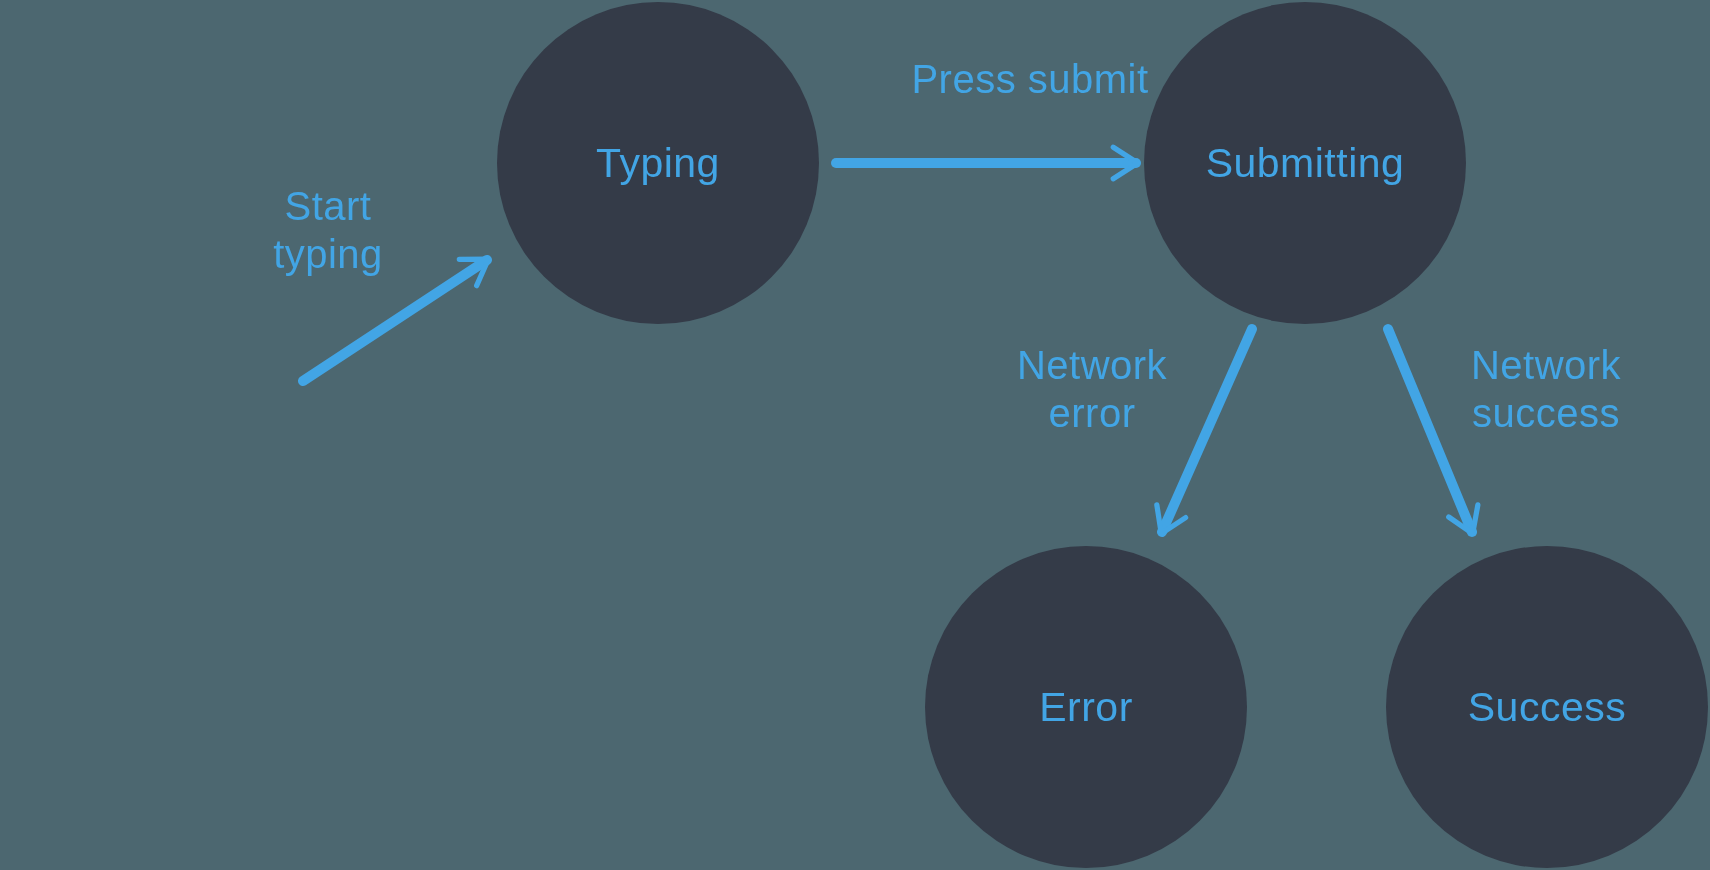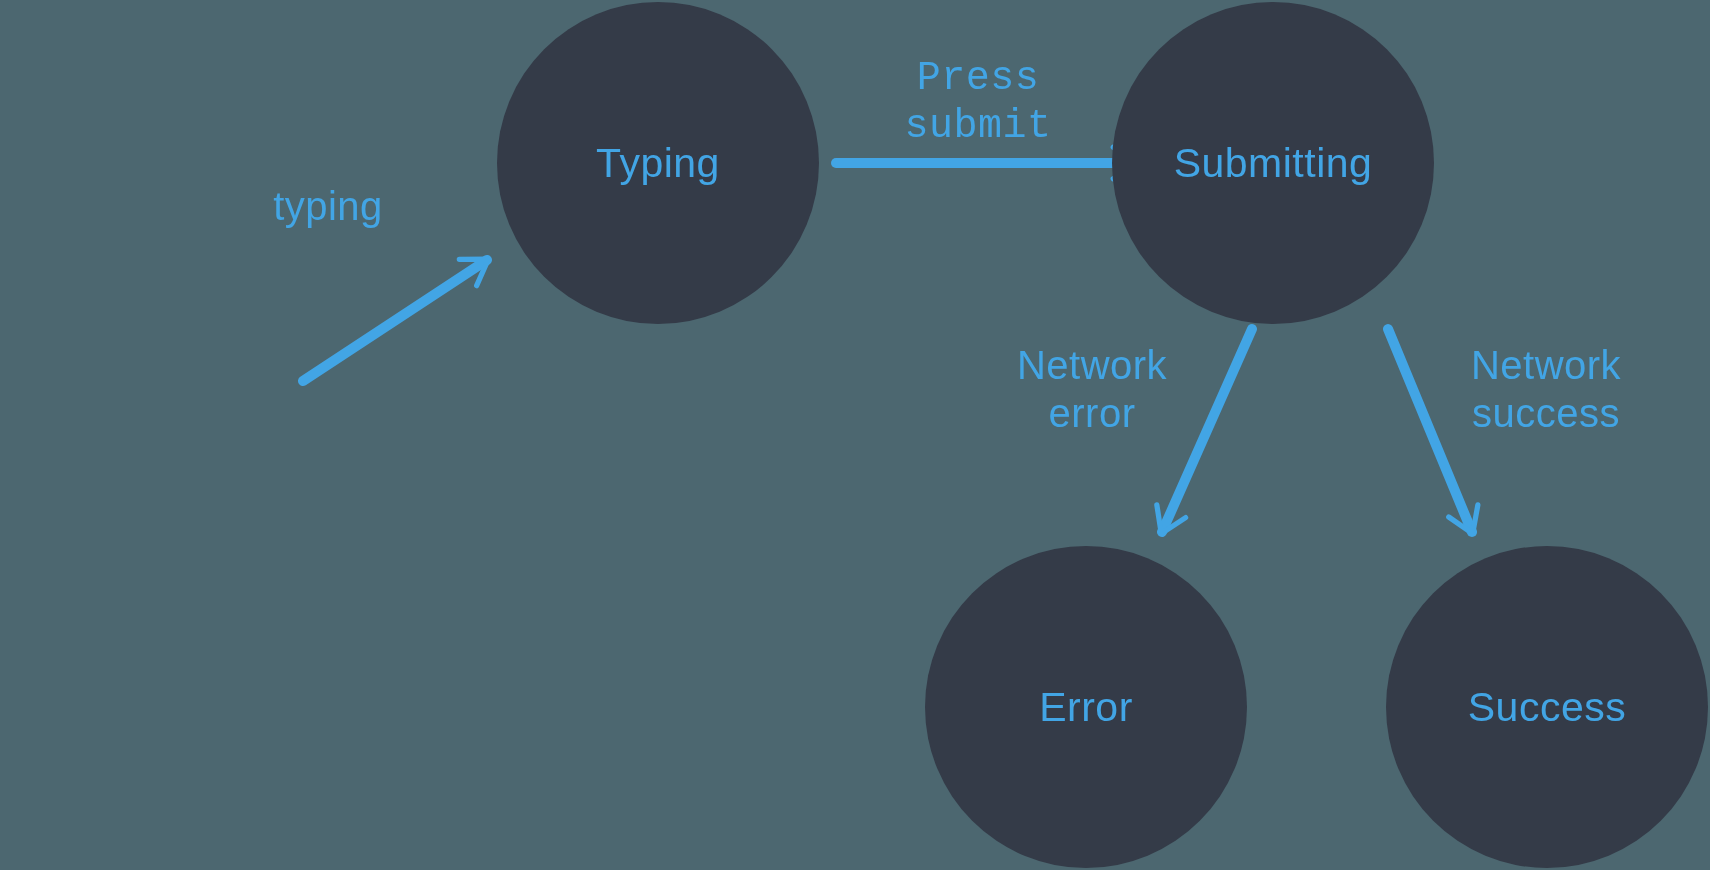--- a/index.html
+++ b/index.html
@@ -40,34 +40,34 @@
     justify-content: center;
   }
   .node-label {
     color: var(--accent);
     font-size: 41px;
     letter-spacing: 0.5px;
     white-space: nowrap;
   }
   .node-empty      { left: 3px;    top: 341px; }
   .node-typing     { left: 497px;  top: 2px;   }
-  .node-submitting { left: 1112px; top: 2px;   }
+  .node-submitting { left: 1144px; top: 2px;   }
   .node-error      { left: 925px;  top: 546px; }
   .node-success    { left: 1386px; top: 546px; }
   .edge-label {
     position: absolute;
     color: var(--accent);
     font-size: 40px;
     line-height: 48px;
     text-align: center;
     letter-spacing: 0.5px;
   }
   .edge-label span { display: block; }
   .label-start-typing    { left: 198px;  top: 182px; width: 260px; }
-  .label-press-submit    { left: 838px;  top: 55px;  width: 280px; font-family: Liberation Mono, monospace; }
+  .label-press-submit    { left: 890px;  top: 55px;  width: 280px; }
   .label-network-error   { left: 962px;  top: 341px; width: 260px; }
   .label-network-success { left: 1416px; top: 341px; width: 260px; }
 </style>
 </head>
 <body>
 
 <div class="canvas">
 
   <svg class="edges-layer" width="1710" height="870" viewBox="0 0 1710 870" xmlns="http://www.w3.org/2000/svg">
     <defs>
@@ -92,20 +92,21 @@
 
   <div class="node node-error">
     <span class="node-label">Error</span>
   </div>
 
   <div class="node node-success">
     <span class="node-label">Success</span>
   </div>
 
   <div class="edge-label label-start-typing">
+    <span>Start</span>
     <span>typing</span>
   </div>
 
   <div class="edge-label label-press-submit">
     <span>Press submit</span>
   </div>
 
   <div class="edge-label label-network-error">
     <span>Network</span>
     <span>error</span>

